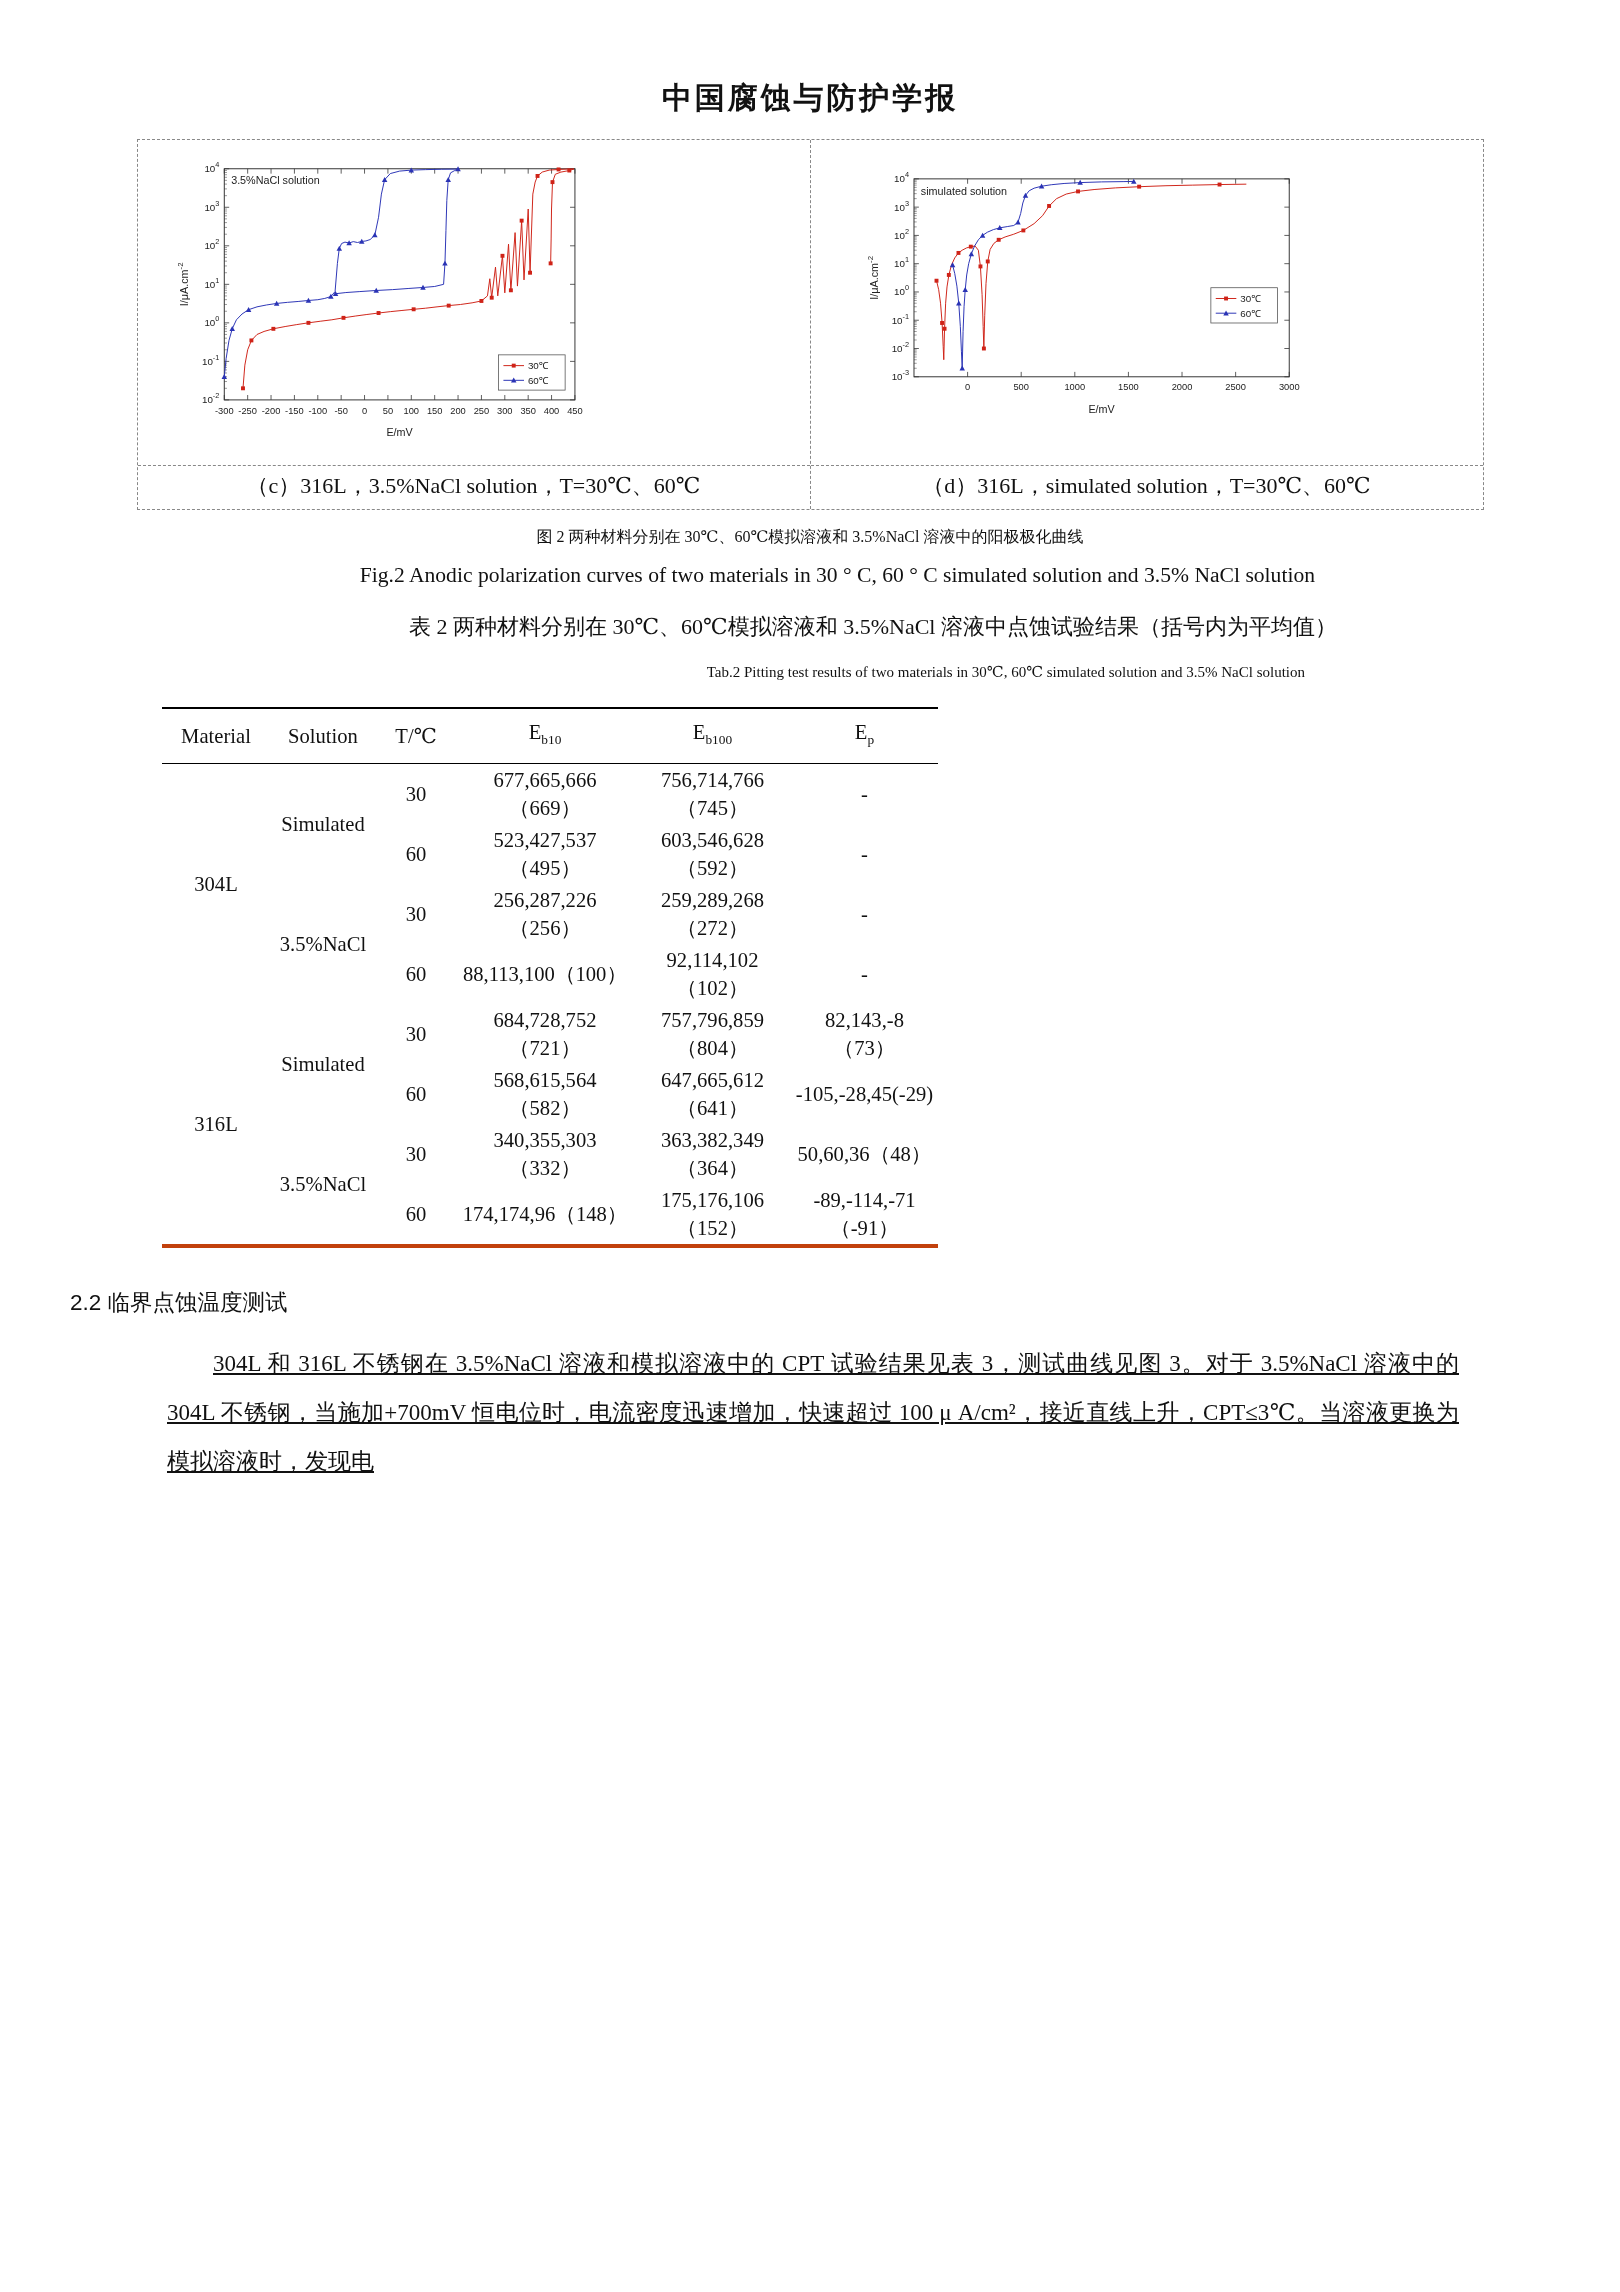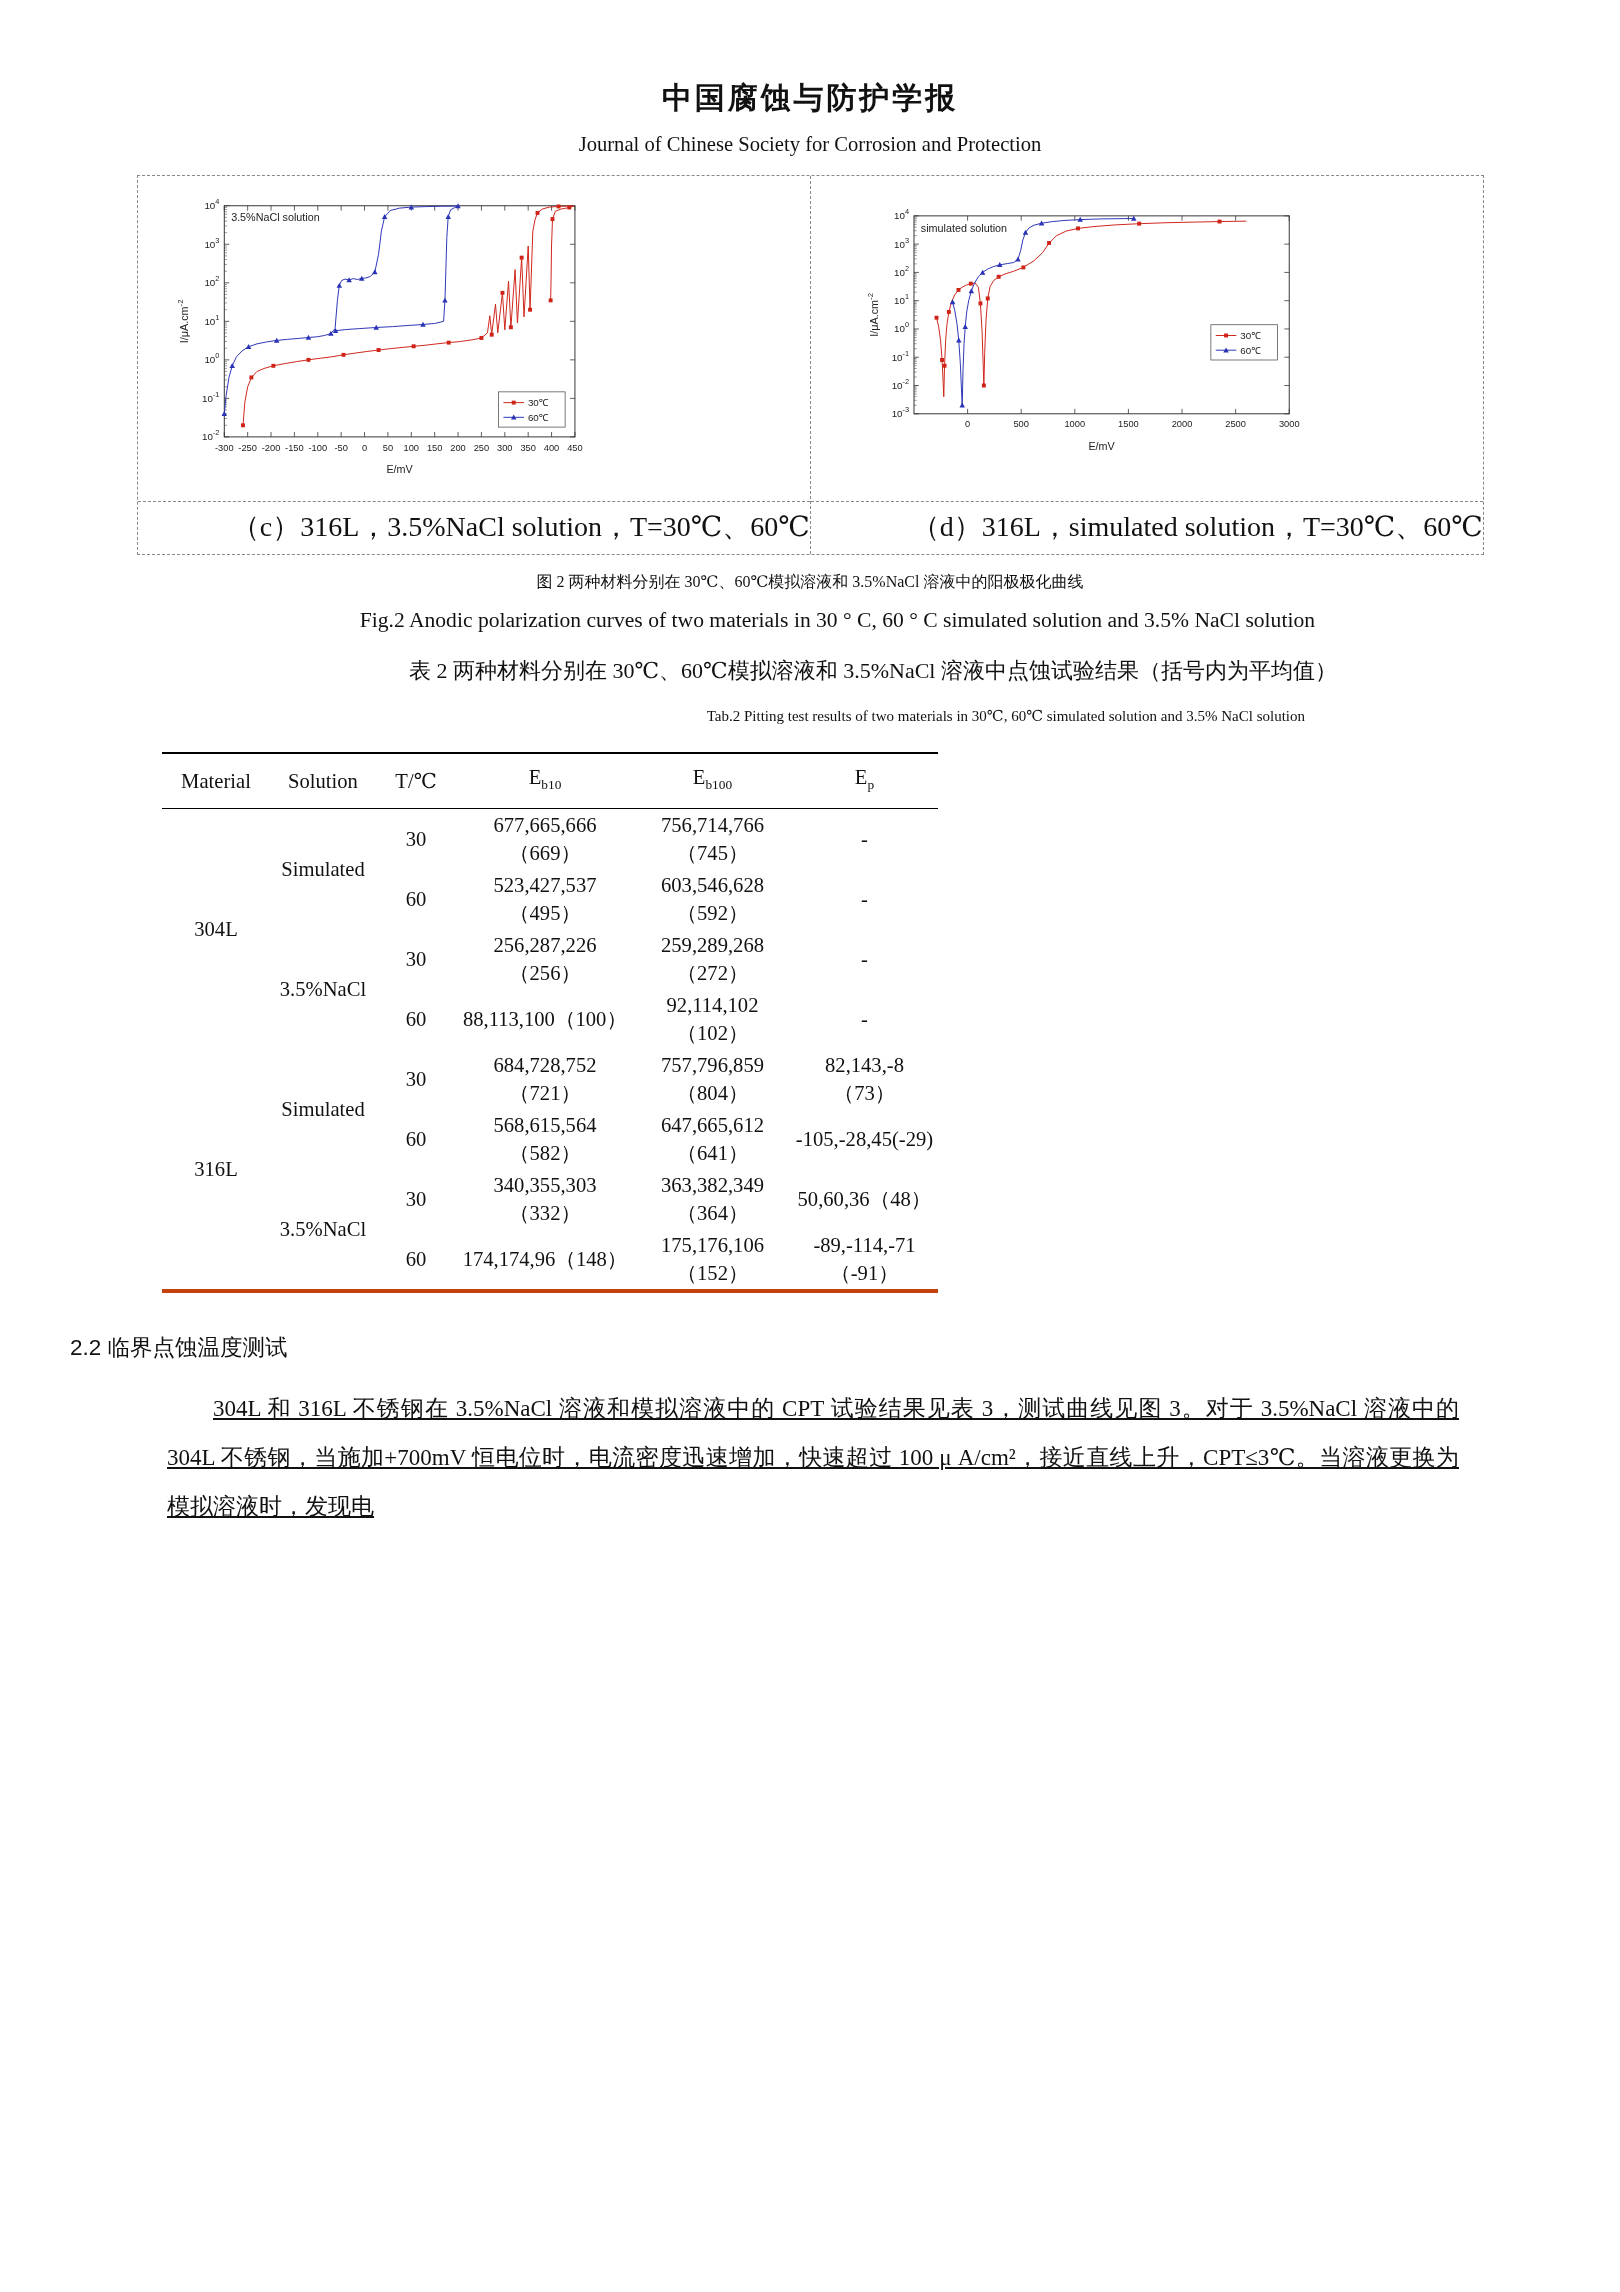--- a/index.html
+++ b/index.html
@@ -11,21 +11,21 @@
   }
   .journal-title { text-align:center; font-size:30px; letter-spacing:2.9px; font-weight:600; }
   .journal-subtitle { text-align:center; font-size:20.6px; margin-top:13.7px; }
 
   .figure-box { width:1347px; margin:19.6px auto 0; border:1px dashed #888; display:flex; }
   .figure-panel { flex:1; display:flex; flex-direction:column; min-width:0; }
   .figure-panel + .figure-panel { border-left:1px dashed #888; }
   .chart-area { height:325px; position:relative; }
   .chart-c { position:absolute; left:37px; top:17.6px; }
   .chart-d { position:absolute; left:54px; top:27.4px; }
-  .panel-caption { border-top:1px dashed #888; text-align:right; font-size:28px; padding:5.9px 0 7.8px; }
+  .panel-caption { border-top:1px dashed #888; text-align:center; font-size:22px; padding:5.9px 0 7.8px; }
 
   .caption-zh { text-align:center; font-size:16px; margin-top:17px; }
   .caption-en { text-align:right; font-size:21.6px; line-height:35px; margin:9.8px auto 0; max-width:1010px; }
   .tab-caption-zh { text-align:right; font-size:22px; line-height:36px; margin:15.7px auto 0; max-width:1054px; }
   .tab-caption-en { text-align:right; font-size:15px; line-height:35px; margin:9.8px auto 0; max-width:990px; }
 
   .results-table { margin:17.6px 0 0 162px; border-collapse:collapse; font-size:20.6px;
                    border-top:2px solid #000; border-bottom:4px solid #c2410c; }
   .results-table th, .results-table td { font-weight:normal; text-align:center;
                    vertical-align:middle; line-height:28px; padding:2px 3.9px; }
@@ -37,21 +37,20 @@
                      font-weight:400; font-size:22.5px; }
   .body-paragraph { width:1292px; margin:21.6px 0 0 167px; font-size:23px; line-height:49px;
                     text-align:justify; text-indent:2em;text-decoration:underline; }
 </style>
 </head>
 <body>
 
 <div class="page">
 
   <div class="journal-title">中国腐蚀与防护学报</div>
-  <div class="journal-subtitle">Journal of Chinese Society for Corrosion and Protection</div>
 
   <div class="figure-box">
     <div class="figure-panel">
       <div class="chart-area">
         <svg class="chart-c" width="412" height="286" viewBox="0 0 420 292">
             <rect x="50" y="12" width="358" height="236" fill="none" stroke="#333" stroke-width="1"></rect>
             <line x1="50" y1="248" x2="55" y2="248" stroke="#333" stroke-width="0.8"></line>
             <line x1="403" y1="248" x2="408" y2="248" stroke="#333" stroke-width="0.8"></line>
             <text x="45" y="251.5" text-anchor="end" font-size="10" fill="#222" font-family="&quot;Liberation Sans&quot;, sans-serif"><tspan>10</tspan><tspan dy="-5" font-size="7.5">-2</tspan></text>
             <line x1="50" y1="236.15948683721672" x2="52.8" y2="236.15948683721672" stroke="#333" stroke-width="0.5"></line>

